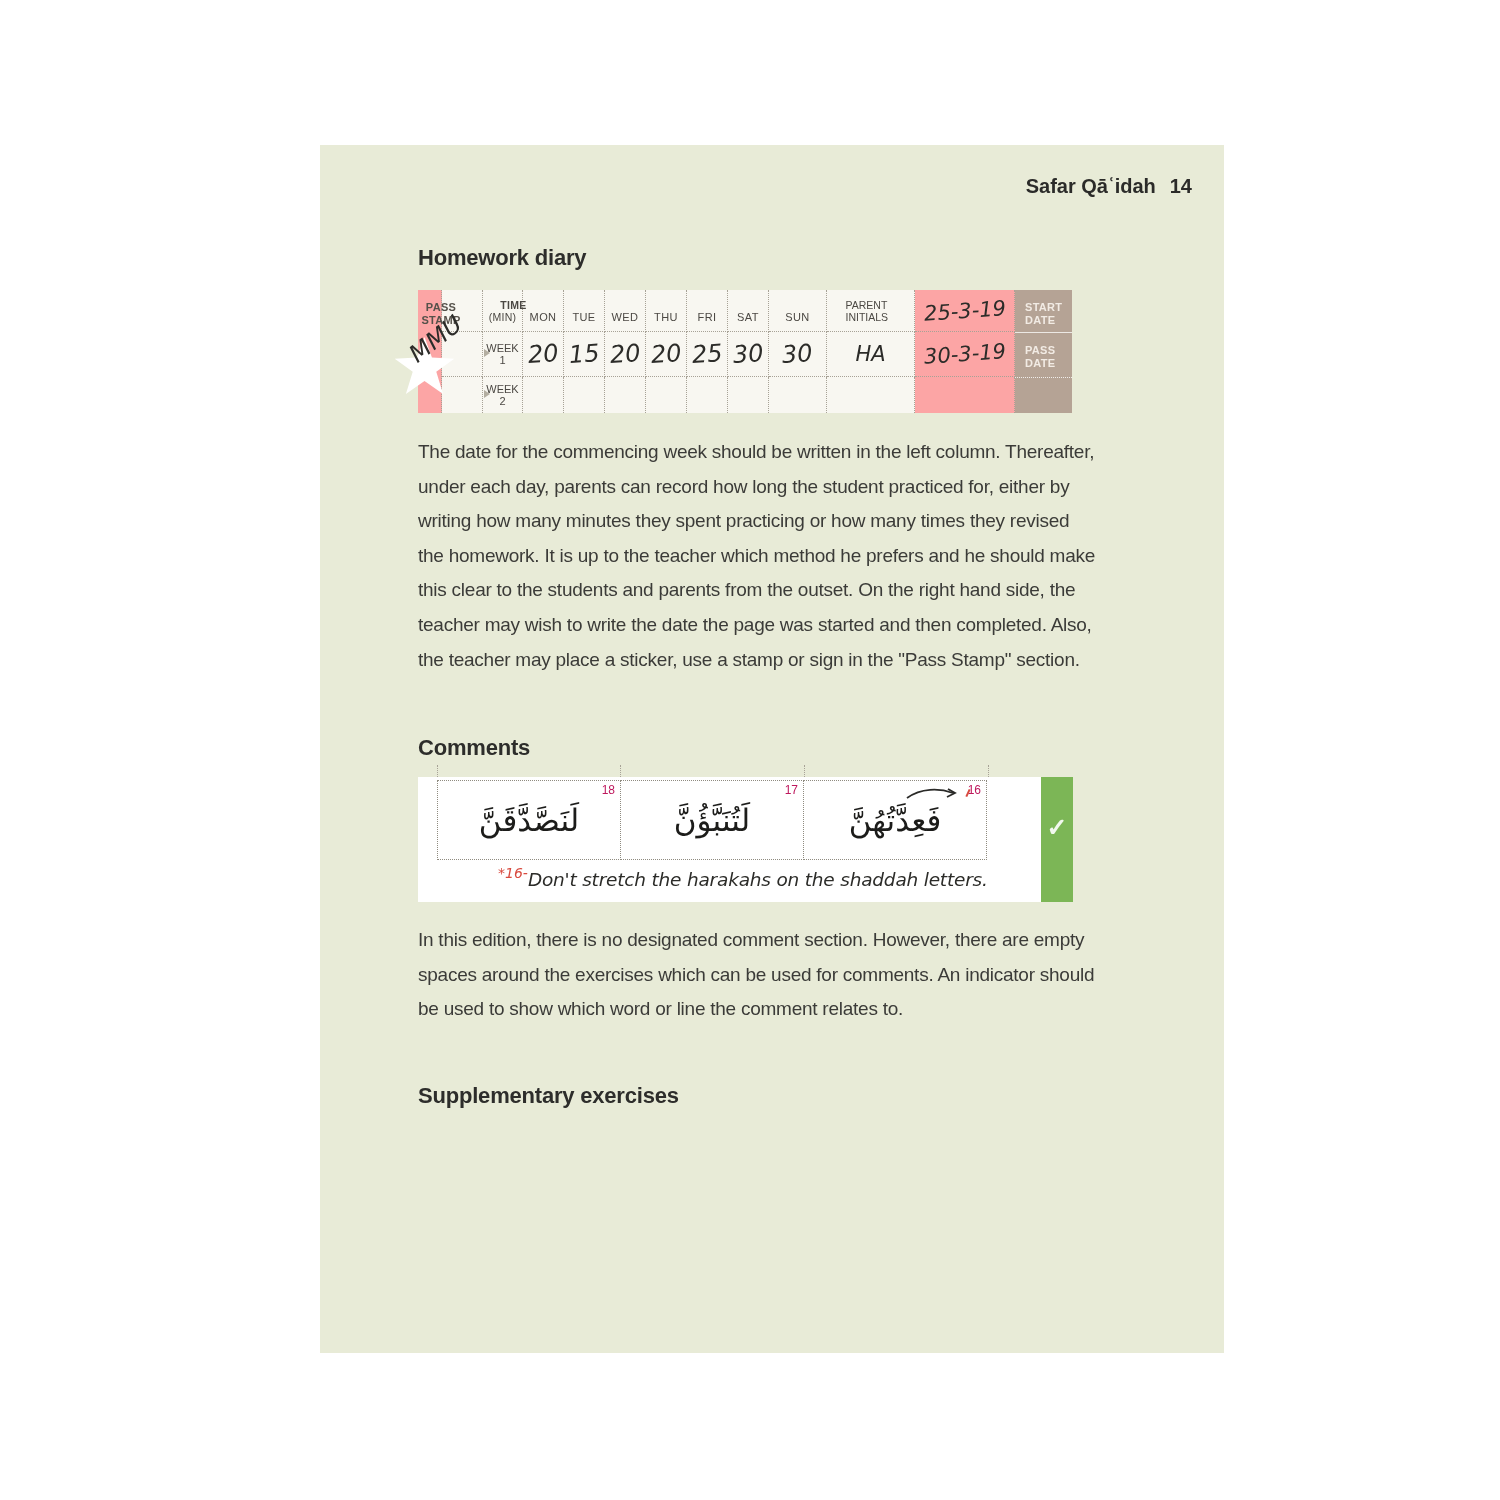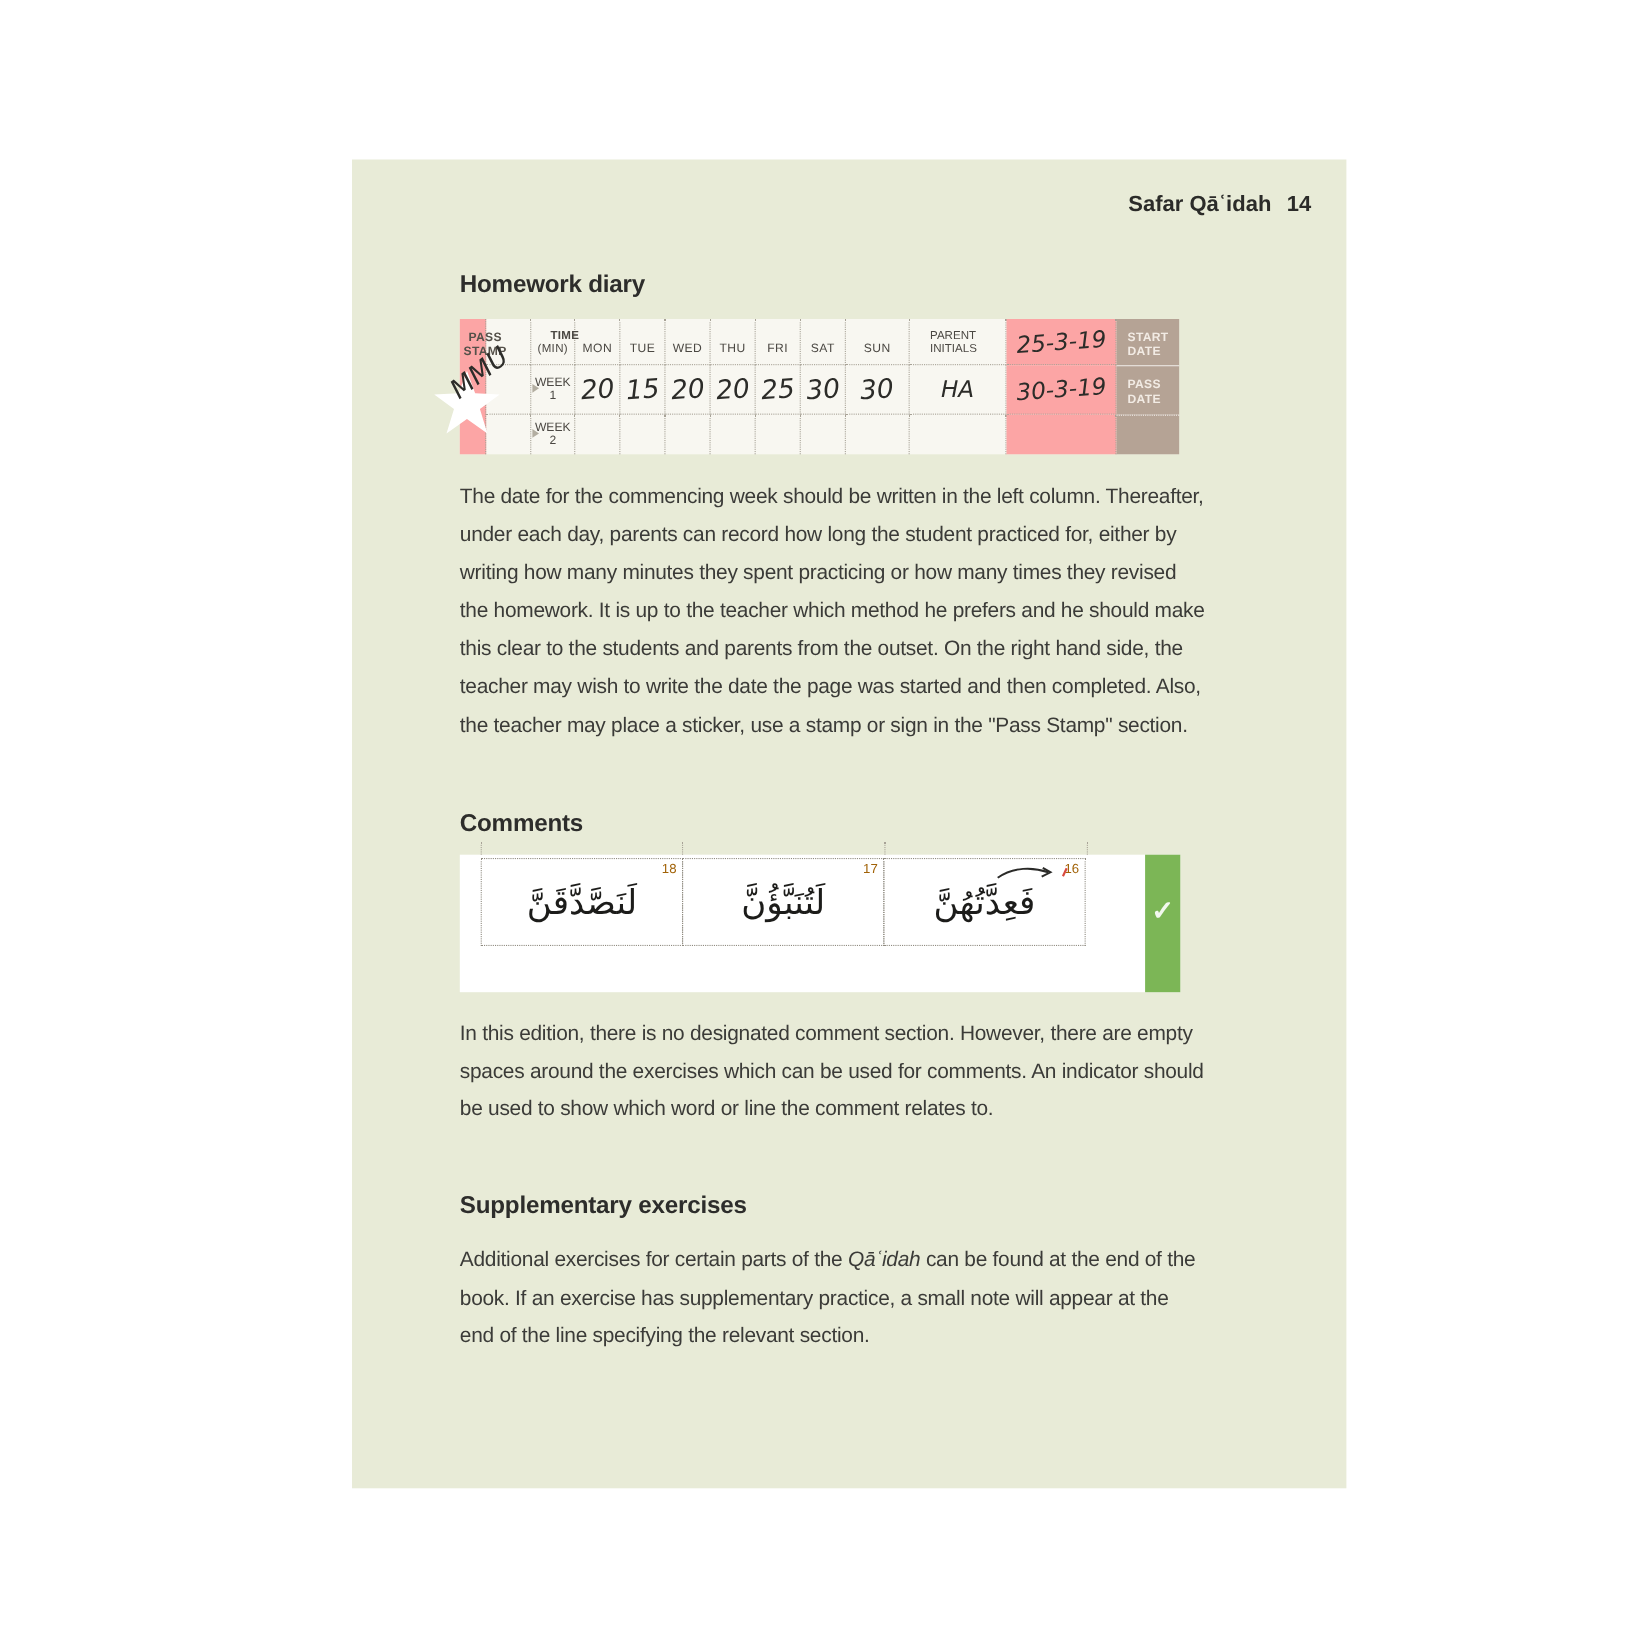--- a/index.html
+++ b/index.html
@@ -56,21 +56,21 @@
   .tri{position:absolute;width:0;height:0;border-left:6px solid #b3aea1;
        border-top:4px solid transparent;border-bottom:4px solid transparent;}
 
   
   .comments-box{position:absolute;left:98px;top:632px;width:655px;height:125px;background:#ffffff;}
   .tick{position:absolute;top:-12px;width:0;height:12px;border-left:1px dotted #a7a296;}
   .cells-row{position:absolute;left:19px;top:3px;height:80px;display:flex;}
   .ex-cell{position:relative;box-sizing:border-box;width:184px;border:1px dotted #8f8b80;margin-left:-1px;
            display:flex;align-items:center;justify-content:center;}
   .ex-cell:first-child{margin-left:0;}
-  .ex-num{position:absolute;top:2px;right:5px;font-size:12px;color:#a16207;}
+  .ex-num{position:absolute;top:2px;right:5px;font-size:12px;color:#be185d;}
   .arabic{font-family:Liberation Sans, sans-serif;font-size:31px;color:#1c1c1a;direction:rtl;line-height:1;}
   .annot-arrow{position:absolute;left:487px;top:8px;}
   .red-tick{position:absolute;left:549px;top:12px;width:2px;height:8px;background:#d84a3f;transform:rotate(25deg);}
   .note-line{position:absolute;left:80px;top:88px;white-space:nowrap;}
   .note-ref{color:#d84a3f;font-size:14px;vertical-align:8px;font-family:"DejaVu Sans",sans-serif;font-style:italic;}
   .note-text{font-size:18.5px;letter-spacing:-0.2px;}
   .green-bar{position:absolute;right:0;top:0;width:32px;height:125px;background:#7cb656;}
   .check{position:absolute;top:36px;left:0;width:100%;text-align:center;
          color:rgba(255,255,255,.9);font-size:25px;font-weight:700;}
 
@@ -195,26 +195,28 @@
           <span class="arabic">فَعِدَّتُهُنَّ</span>
         </div>
       </div>
 
       <svg class="annot-arrow" width="58" height="18" viewBox="0 0 58 18">
         <path d="M2 13 C 16 3, 34 3, 48 8" fill="none" stroke="#2a2a28" stroke-width="1.8"></path>
         <path d="M43 4 L50 8 L42 12" fill="none" stroke="#2a2a28" stroke-width="1.8"></path>
       </svg>
       <div class="red-tick"></div>
 
+      <div class="note-line">
+        <span class="note-ref">*16-</span><span class="note-text hand">Don't stretch the harakahs on the shaddah letters.</span>
+      </div>
 
       <div class="green-bar">
         <span class="check">✓</span>
       </div>
     </div>
 
     <p class="body-text" style="top:778px;">In this edition, there is no designated comment section. However, there are empty spaces around the exercises which can be used for comments. An indicator should be used to show which word or line the comment relates to.</p>
 
     <h2 class="heading" style="top:938px;">Supplementary exercises</h2>
 
-    <p class="body-text" style="top:984px;"><span>Additional exercises for certain parts of the </span><span class="italic">Qāʿidah</span><span>  can be found at the end of the book. If an exercise has supplementary practice, a small note will appear at the end of the line specifying the relevant section.</span></p>
 
   </div>
 </div>
 
 </body></html>

